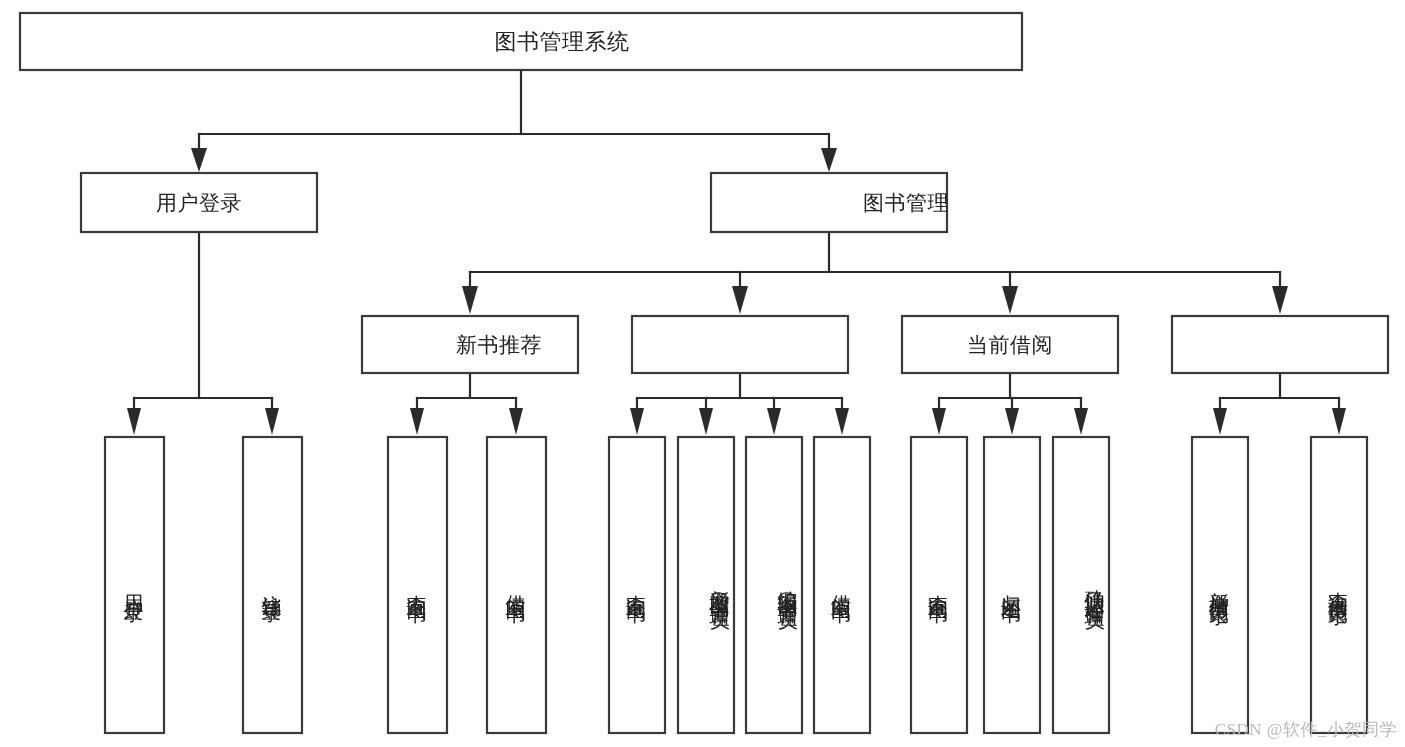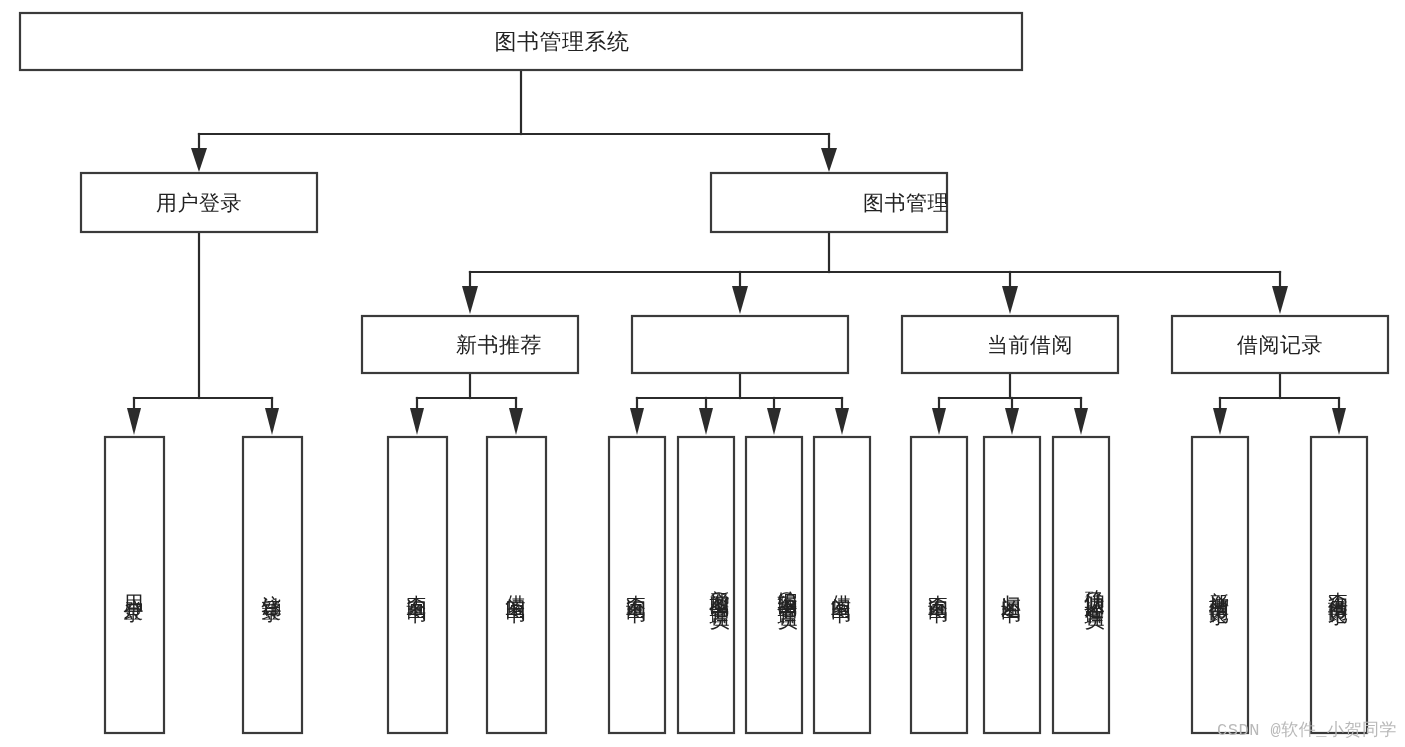--- a/index.html
+++ b/index.html
@@ -70,21 +70,21 @@
   .node-label.vertical.short-lbl {
     align-items: center;
     padding-top: 0;
   }
   .watermark {
     position: absolute;
     right: 8px;
     bottom: 6px;
     font-size: 17px;
     color: #b9b9b9;
-    font-family: Liberation Mono, monospace;
+    font-family: Liberation Serif, serif;
     letter-spacing: 0.5px;
     white-space: nowrap;
   }
 </style>
 </head>
 <body>
 
 <div id="diagram-root">
 
   <svg class="flow-svg" viewBox="0 0 1405 747">
@@ -191,22 +191,21 @@
     <rect class="node-box" x="1192" y="437" width="56" height="296"></rect>
     <rect class="node-box" x="1311" y="437" width="56" height="296"></rect>
   </svg>
 
   <div class="node-label horizontal title-text" style="left:20px;top:13px;width:1002px;height:57px;">图书管理系统</div>
 
   <div class="node-label horizontal" style="left:81px;top:173px;width:236px;height:59px;">用户登录</div>
   <div class="node-label horizontal" style="left:744px;top:173px;width:236px;height:59px;margin-left:44px;">图书管理</div>
 
   <div class="node-label horizontal" style="left:362px;top:316px;width:216px;height:57px;margin-left:29px;">新书推荐</div>
-  <div class="node-label horizontal" style="left:902px;top:316px;width:216px;height:57px;padding-left:20px;">当前借阅</div>
-  <div class="node-label horizontal" style="left:1172px;top:316px;width:216px;height:57px;">借阅记录</div>
+  <div class="node-label horizontal" style="left:902px;top:316px;width:216px;height:57px;">当前借阅</div>
 
   <div class="node-label vertical short-lbl" style="left:105px;top:437px;width:59px;height:296px;">用户登录</div>
   <div class="node-label vertical short-lbl" style="left:243px;top:437px;width:59px;height:296px;">注销登录</div>
   <div class="node-label vertical short-lbl" style="left:388px;top:437px;width:59px;height:296px;">查询图书</div>
   <div class="node-label vertical short-lbl" style="left:487px;top:437px;width:59px;height:296px;">借阅图书</div>
   <div class="node-label vertical short-lbl" style="left:609px;top:437px;width:56px;height:296px;">查询图书</div>
   <div class="node-label vertical" style="left:678px;top:437px;width:56px;height:296px;">新增图书（管理员）</div>
   <div class="node-label vertical" style="left:746px;top:437px;width:56px;height:296px;">编辑图书（管理员）</div>
   <div class="node-label vertical short-lbl" style="left:814px;top:437px;width:56px;height:296px;">借阅图书</div>
   <div class="node-label vertical short-lbl" style="left:911px;top:437px;width:56px;height:296px;">查询图书</div>

